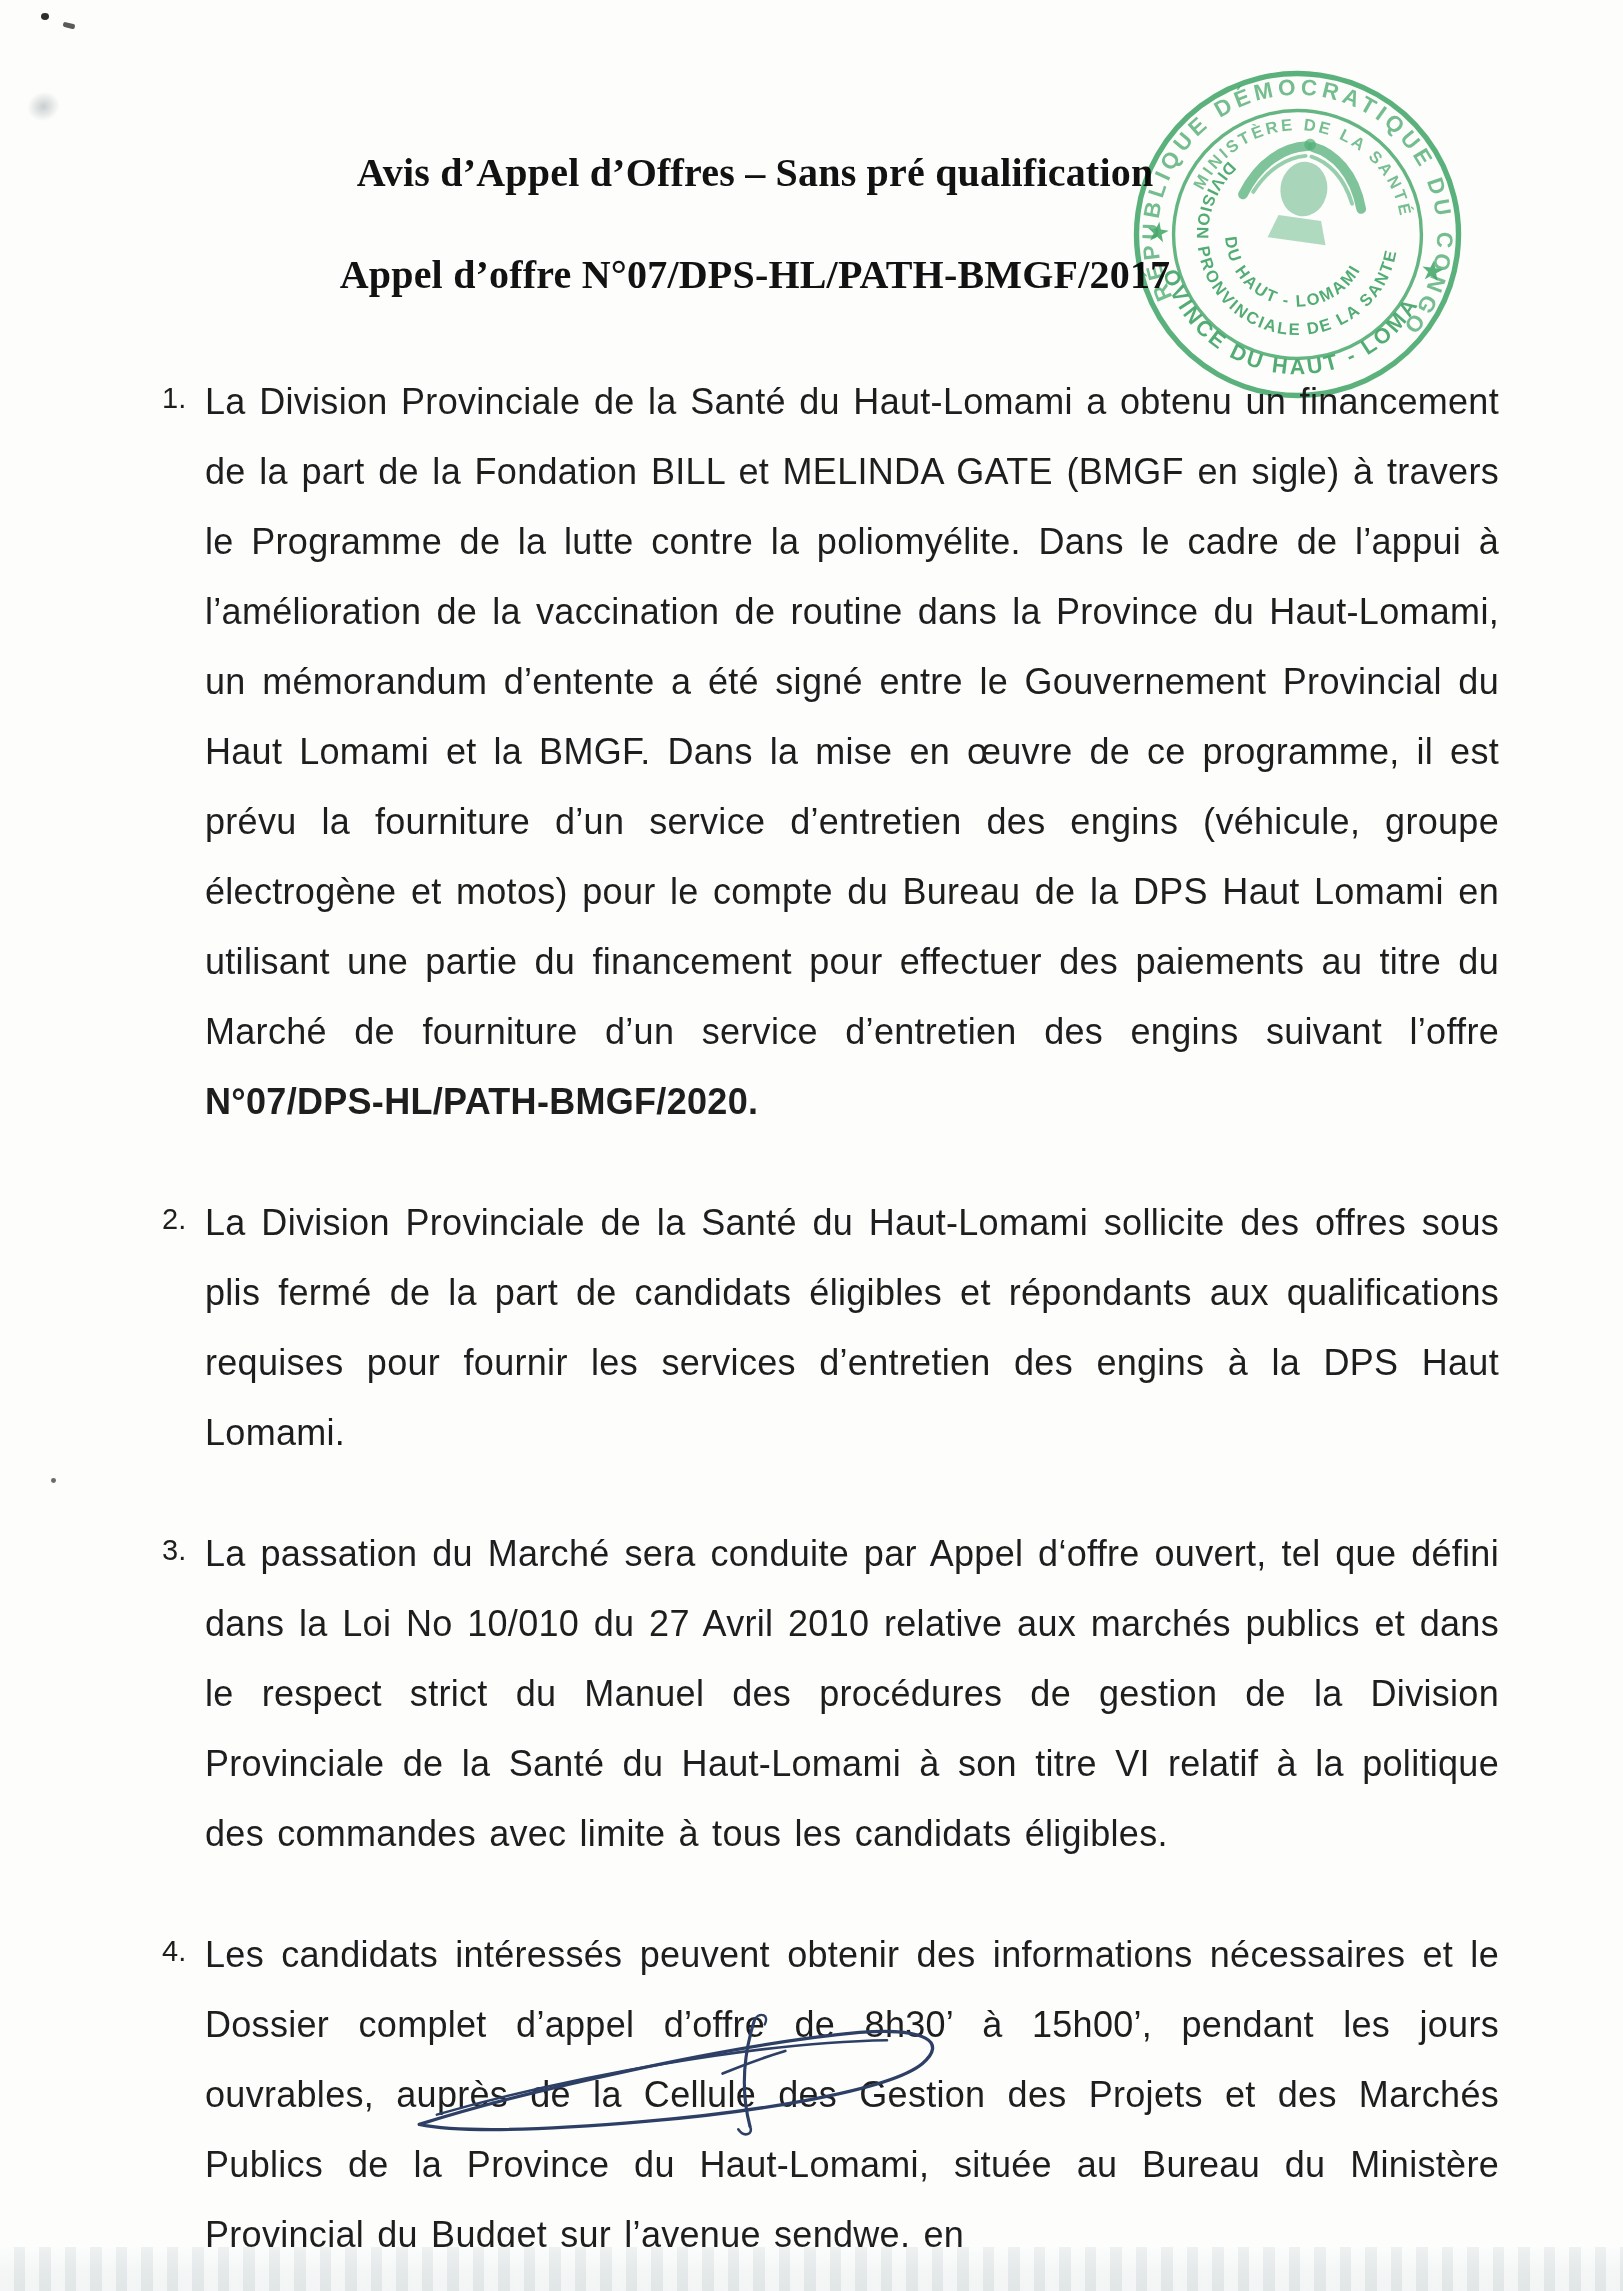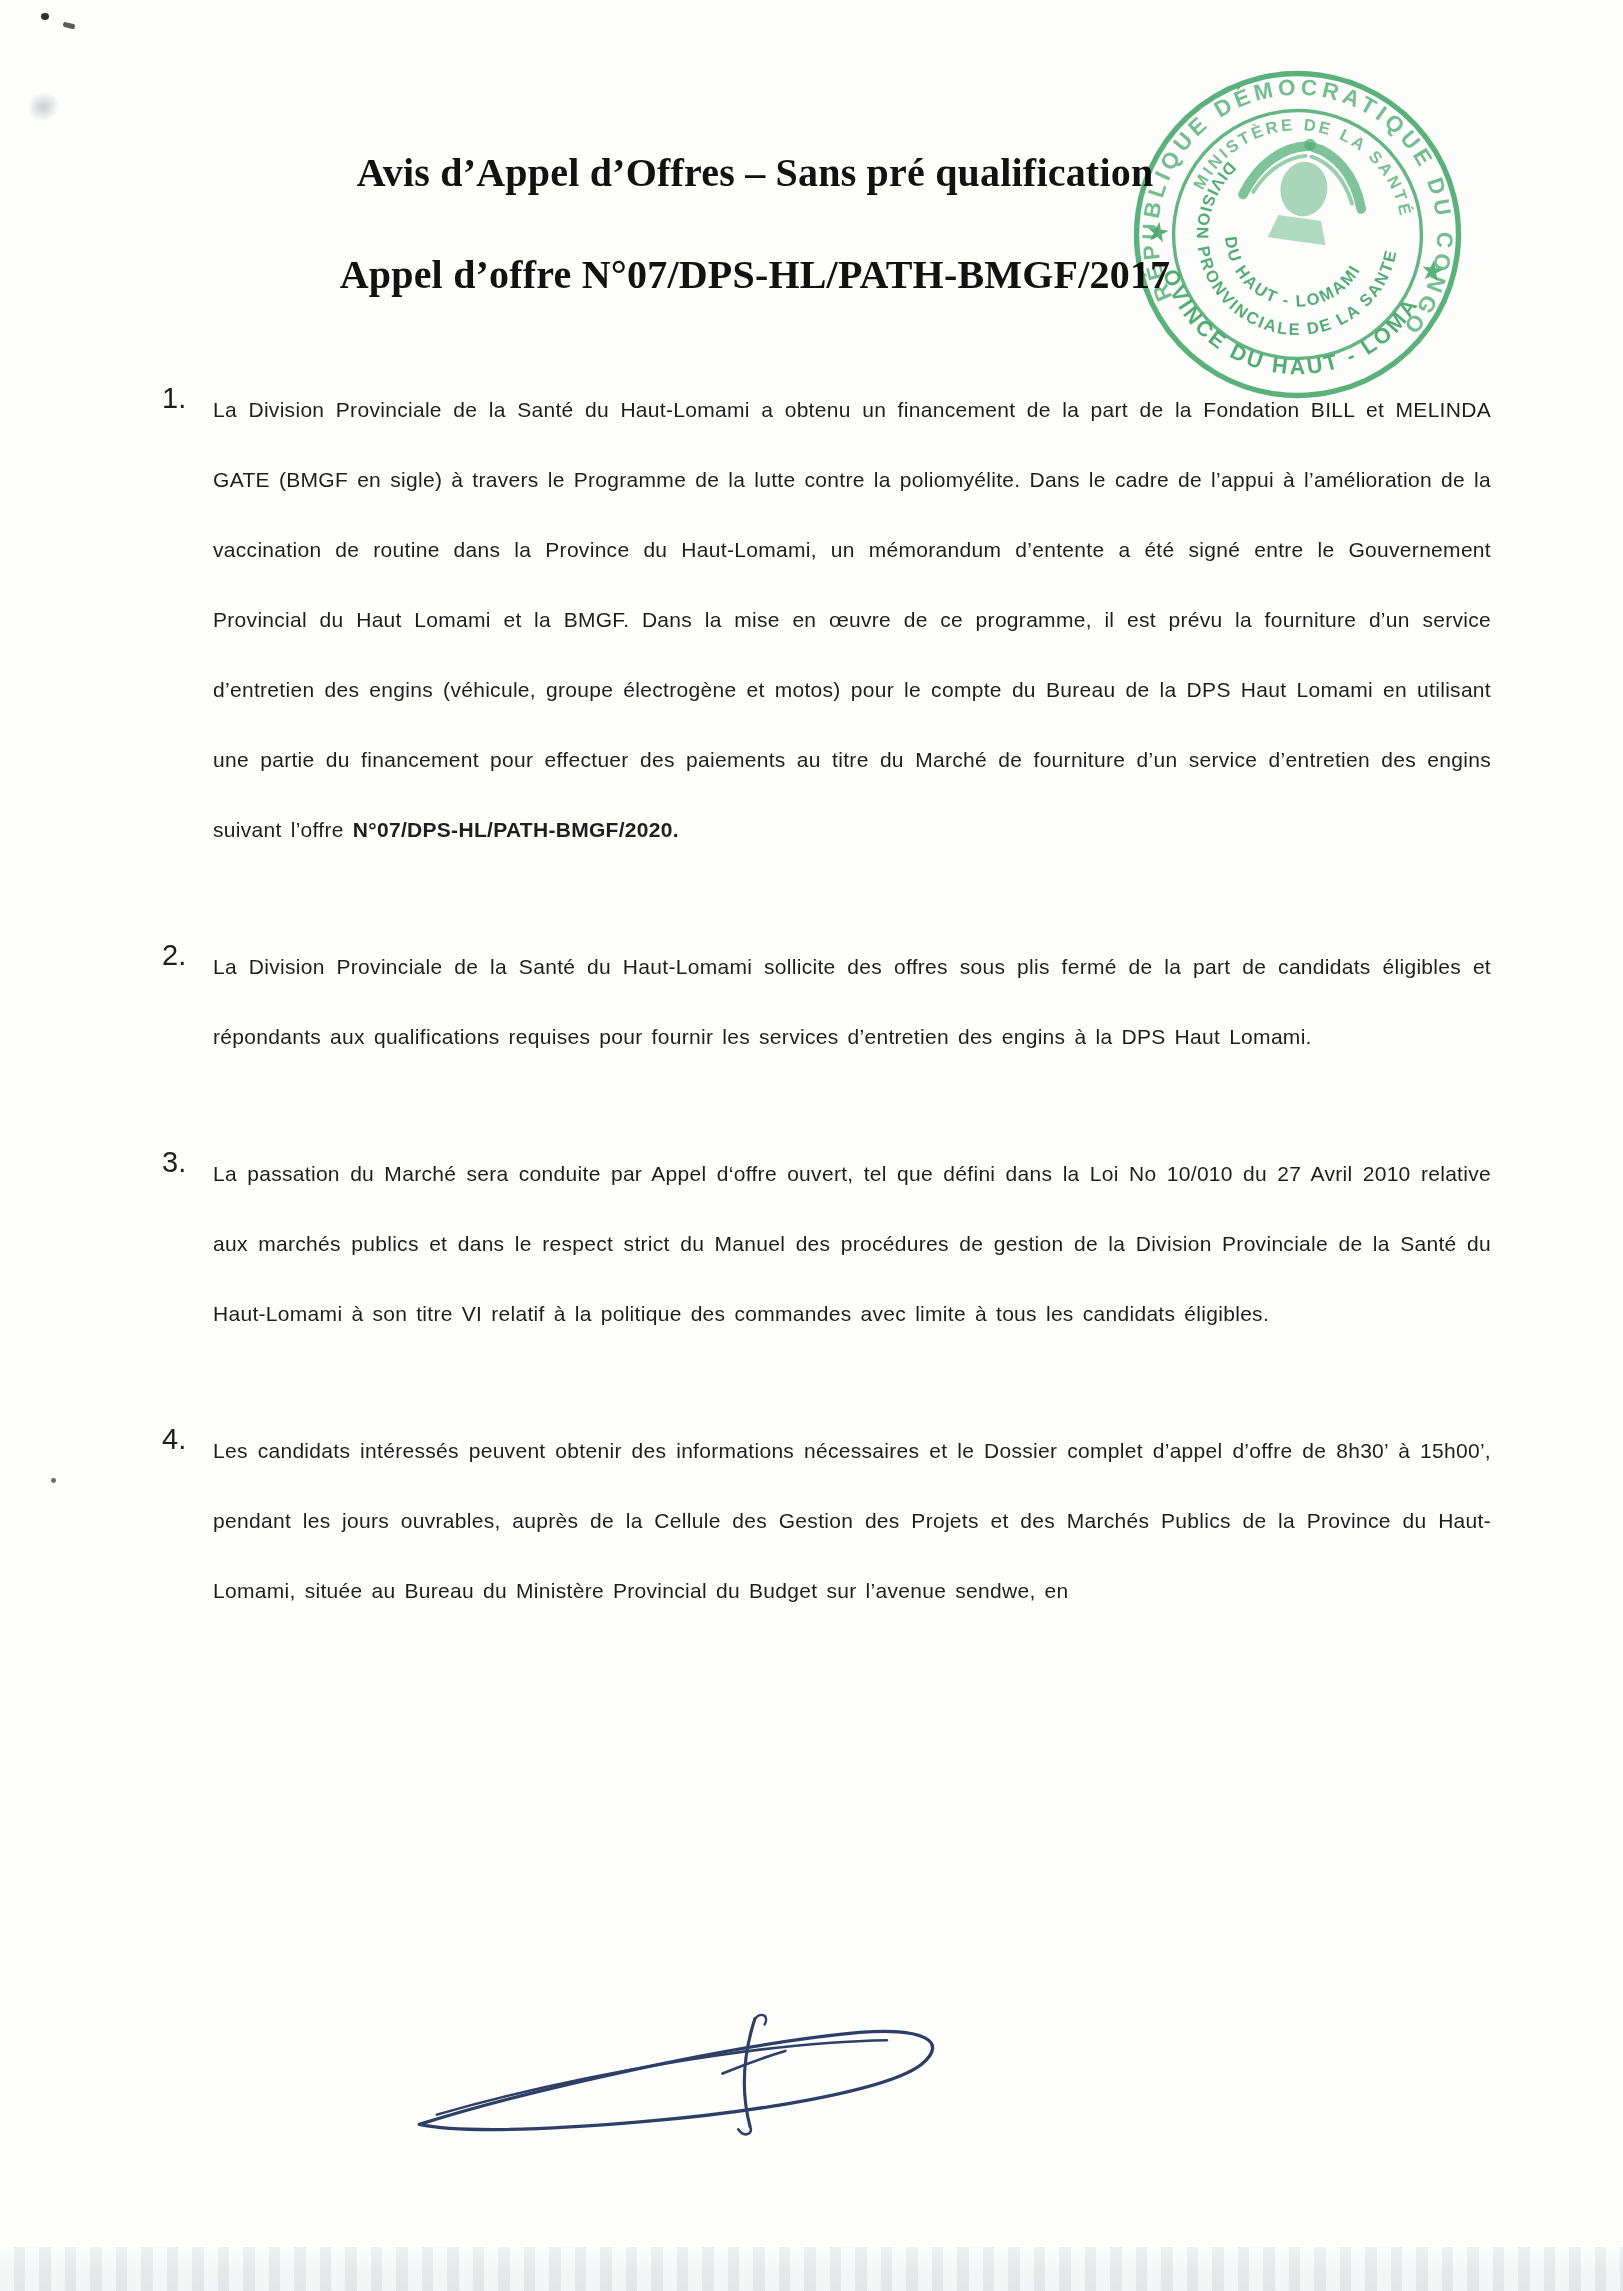--- a/index.html
+++ b/index.html
@@ -19,21 +19,21 @@
   .speck3{position:absolute;left:51px;top:1478px;width:4.9px;height:4.9px;background:#6a6a6a;border-radius:50%;}
 
   .title{position:absolute;left:216px;width:1078px;text-align:center;
     font-weight:bold;font-size:40px;letter-spacing:0.2px;color:#121212;white-space:nowrap;font-family:Liberation Serif, serif;}
   .title-1{top:149px;}
   .title-2{top:251px;}
 
   .content{position:absolute;left:162px;top:363px;width:1341px;}
   .para{display:flex;margin-bottom:43px;}
   .para .num{flex:0 0 39px;width:39px;font-size:29px;line-height:70px;color:#1e1e1e;}
-  .para .ptext{flex:1;margin:12px;font-size:21px;line-height:70px;text-align:justify;
+  .para .ptext{flex:1;margin:4px;font-size:36px;line-height:70px;text-align:justify;
     letter-spacing:0.3px;word-spacing:2.9px;color:#1e1e1e;}
   .para .ptext b{font-weight:bold;}
 
   .stamp{position:absolute;left:1117px;top:54px;width:361px;height:361px;
     mix-blend-mode:multiply;opacity:.92;}
   .stamp text{font-family:"Liberation Sans","DejaVu Sans",sans-serif;font-weight:bold;}
 
   .signature{position:absolute;left:407px;top:2005px;width:549px;height:137px;}
 
   .scan-band{position:absolute;left:0;right:0;bottom:0;height:45px;

